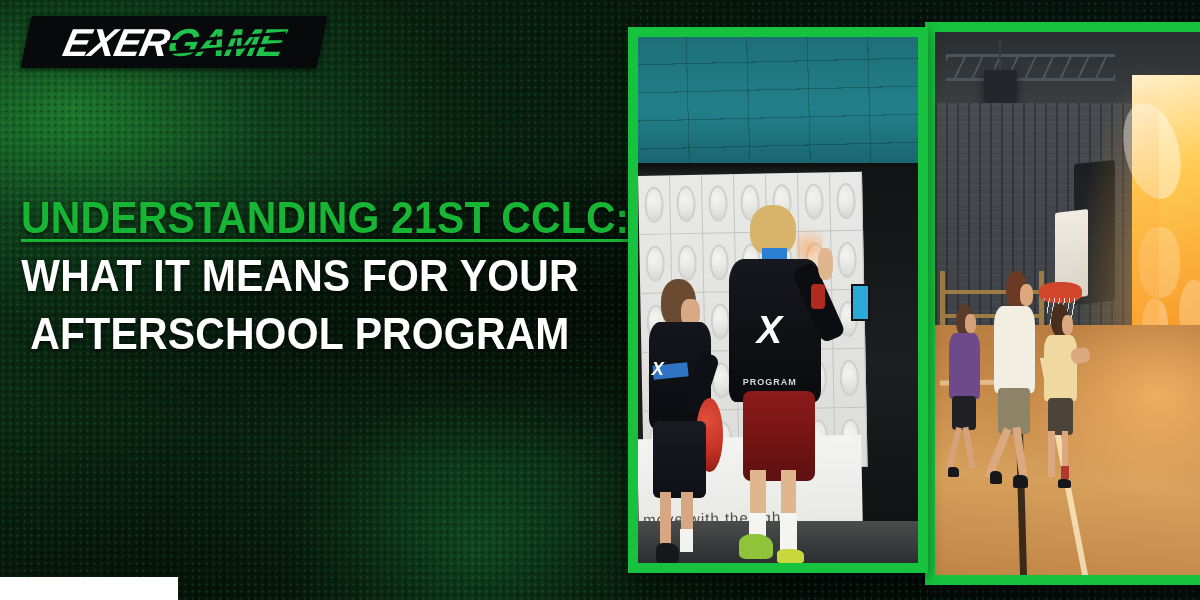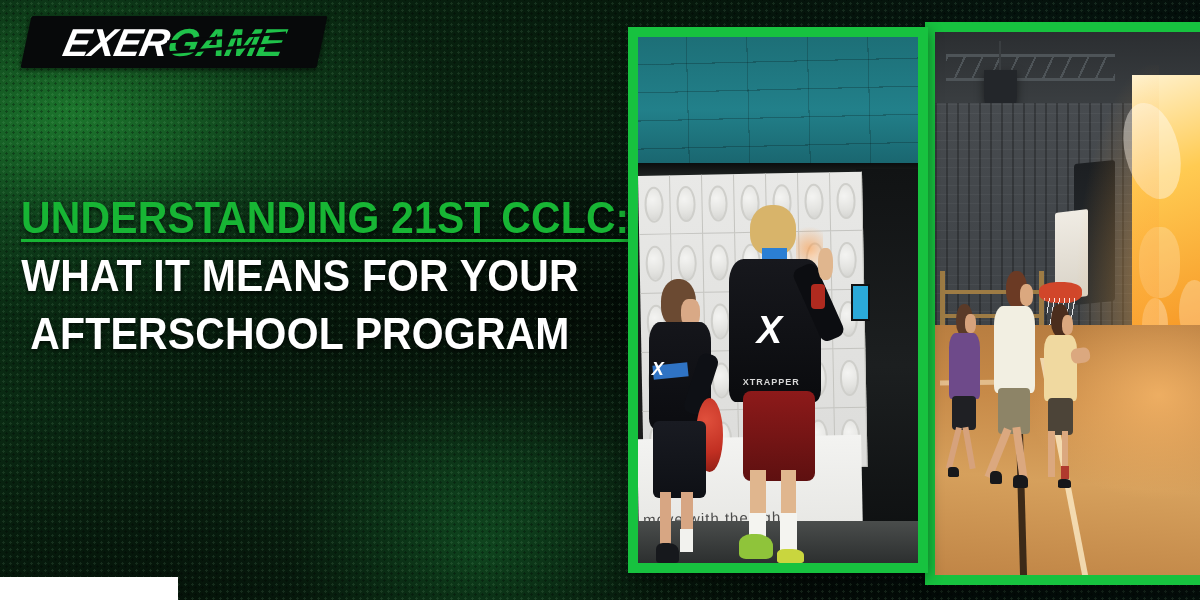--- a/index.html
+++ b/index.html
@@ -712,21 +712,21 @@
           <div class="sock"></div>
           <div class="shoe"></div>
         </div>
 
         <div class="boyB">
           <div class="glow"></div>
           <div class="head"></div>
           <div class="neck"></div>
           <div class="shirt"></div>
           <div class="bigx">X</div>
-          <div class="brand">XTRAPPER</div>
+          <div class="brand">PROGRAM</div>
           <div class="armR"></div>
           <div class="wrist"></div>
           <div class="handR"></div>
           <div class="shorts"></div>
           <div class="legL"></div>
           <div class="legR"></div>
           <div class="sockL"></div>
           <div class="sockR"></div>
           <div class="shoeL"></div>
           <div class="shoeR"></div>

